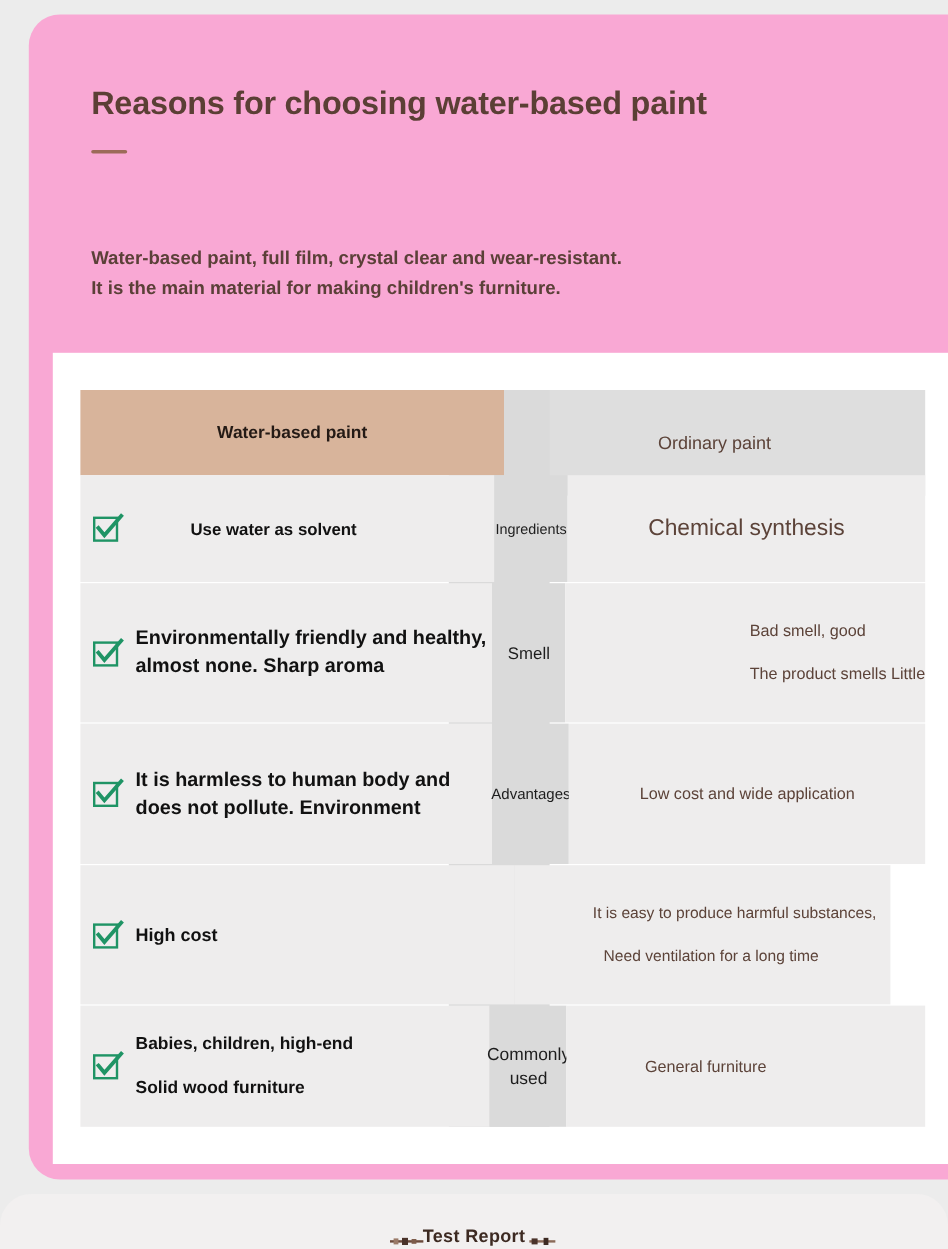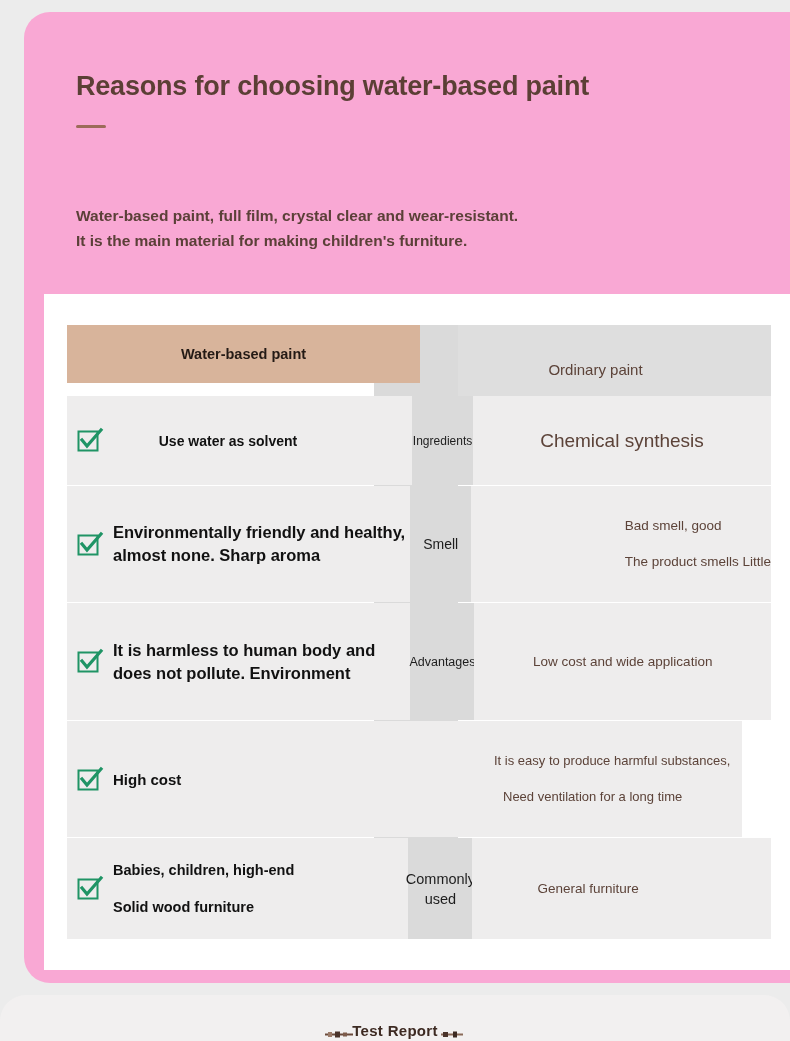--- a/index.html
+++ b/index.html
@@ -86,21 +86,21 @@
     width: 704px;
     height: 614px;
   }
 
   
   .th-left {
     position: absolute;
     left: 0;
     top: 0;
     width: 353px;
-    height: 58px;
+    height: 71px;
     background: #d8b49b;
     display: flex;
     align-items: center;
     justify-content: center;
     text-align: center;
     font-size: 14.5px;
     line-height: 20px;
     font-weight: bold;
     color: #241a15;
     z-index: 3;

